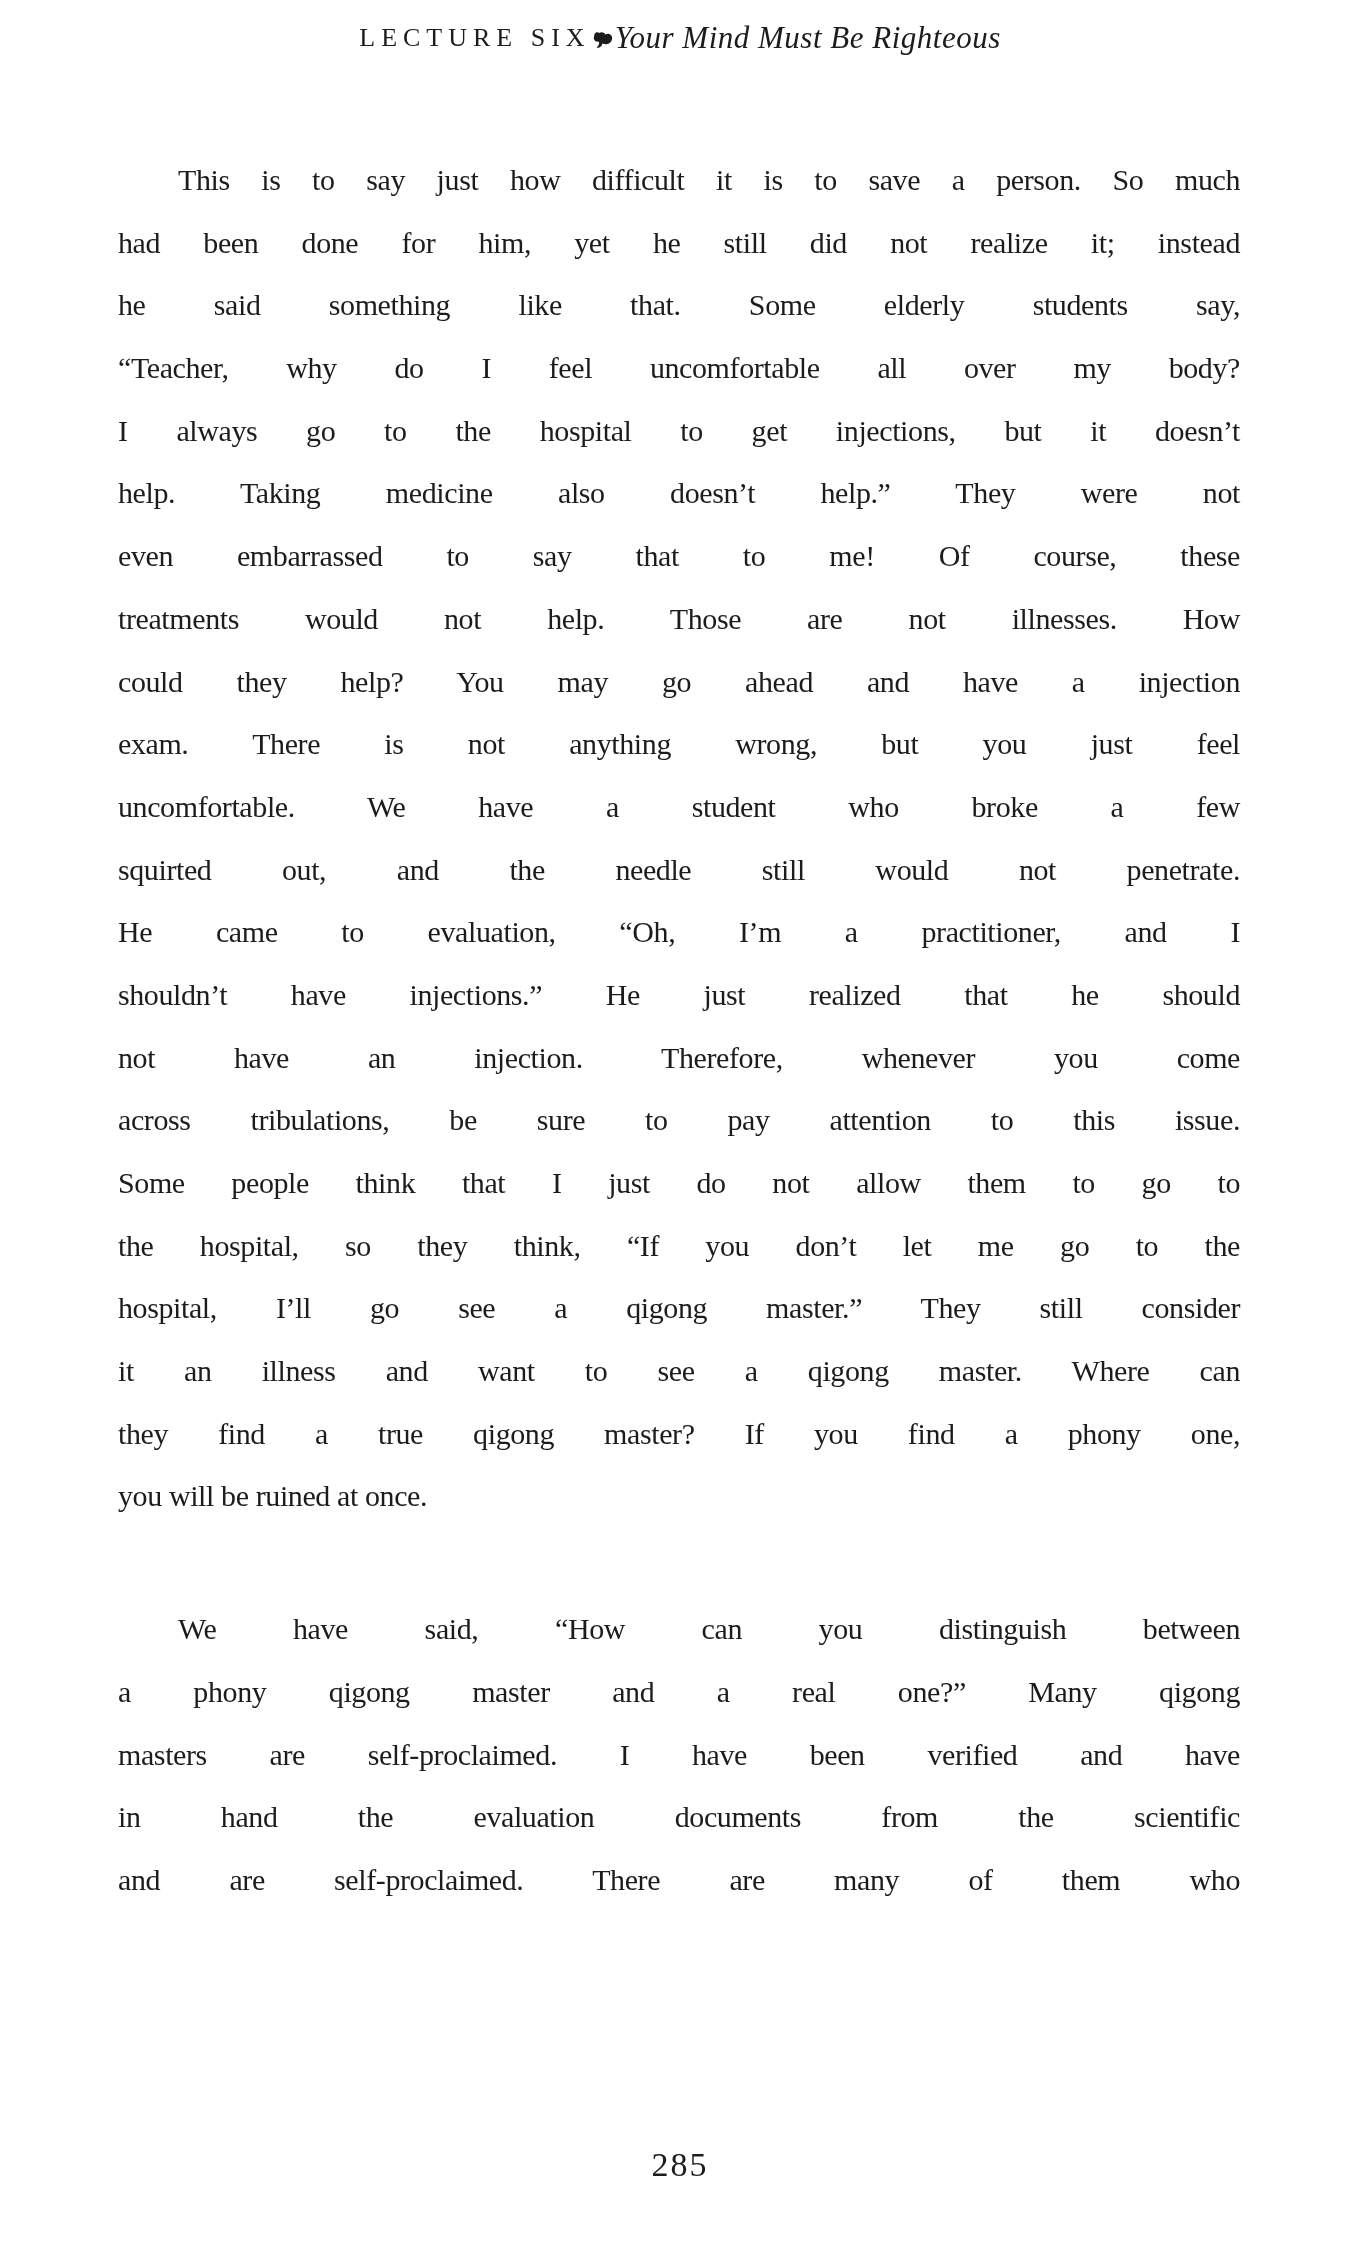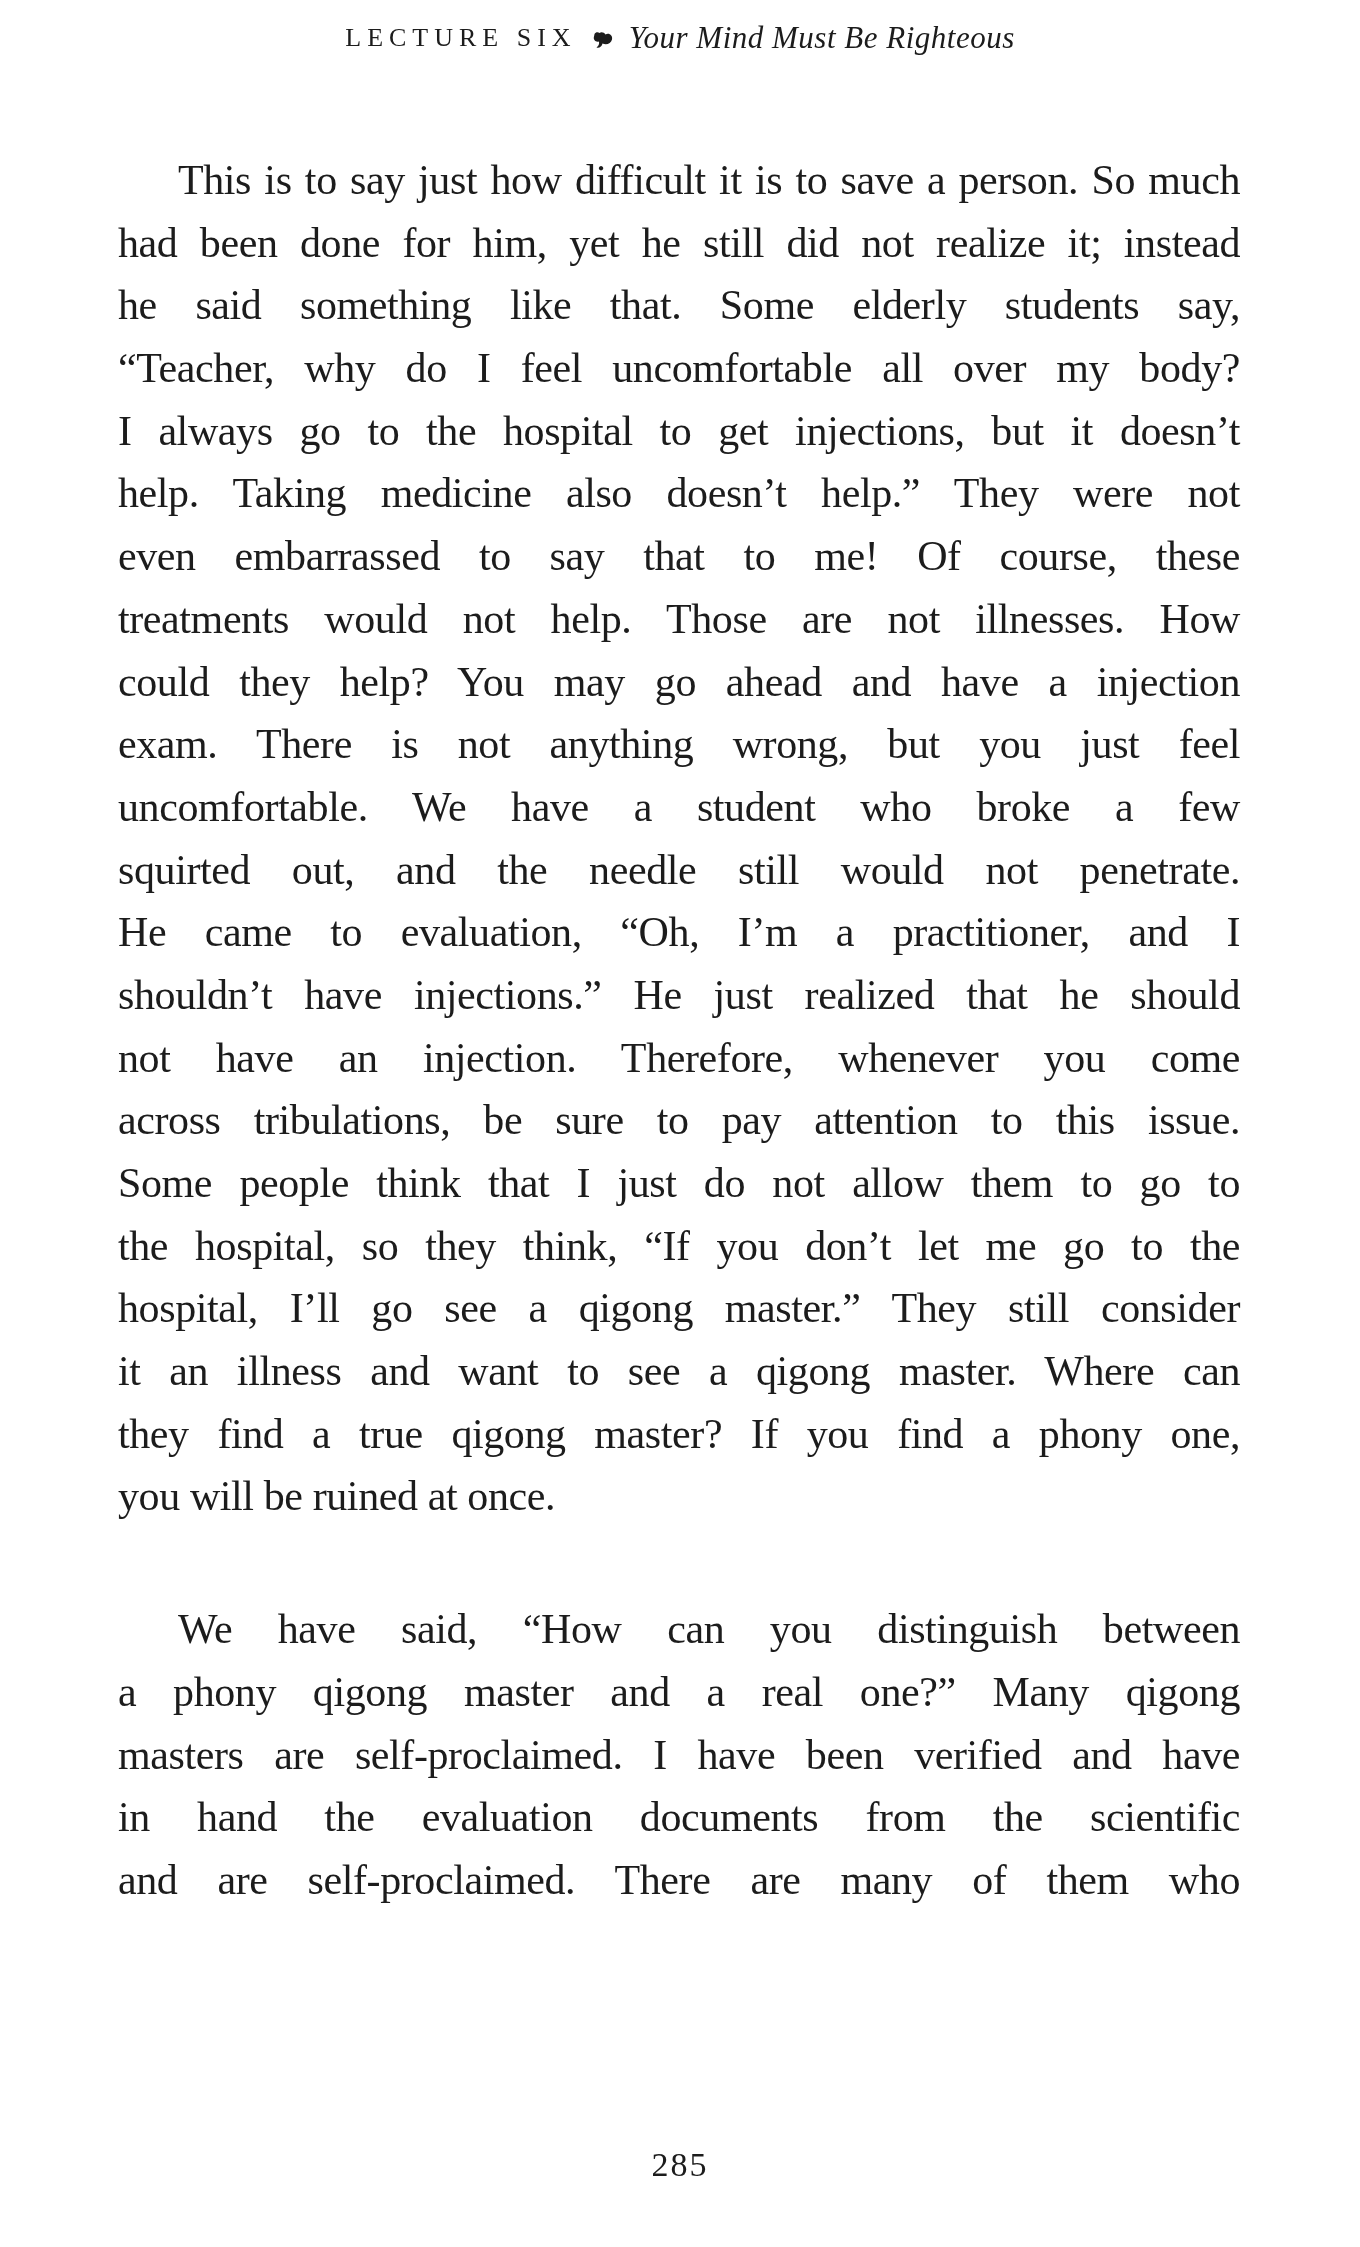--- a/index.html
+++ b/index.html
@@ -8,39 +8,38 @@
     background: #ffffff;
     color: #1c1c1c;
     font-family: "Liberation Serif", "DejaVu Serif", serif;
     position: relative;
     overflow: hidden;
   }
   .running-head {
     position: absolute;
     top: 20px; left: 0; width: 100%;
     display: flex; justify-content: center; align-items: center;
-    gap: 14px;
   }
   .lecture-label {
     font-size: 26px;
     letter-spacing: 6px;
     white-space: nowrap;
   }
   .orn { display: inline-flex; align-items: center; transform: translateY(2px); }
   .chapter-title {
     font-style: italic;
     font-size: 31px;
     white-space: nowrap;
     letter-spacing: 0.5px;
   }
   .text-block {
     position: absolute;
     left: 118px; top: 149px;
     width: 1122px;
-    font-size: 42px;
+    font-size: 30px;
     letter-spacing: -0.4px;
   }
   .line {
     height: 62.7px;
     line-height: 62.7px;
     text-align: justify;
     text-align-last: justify;
     overflow: visible;
   }
   .line.indent { text-indent: 60px; }

